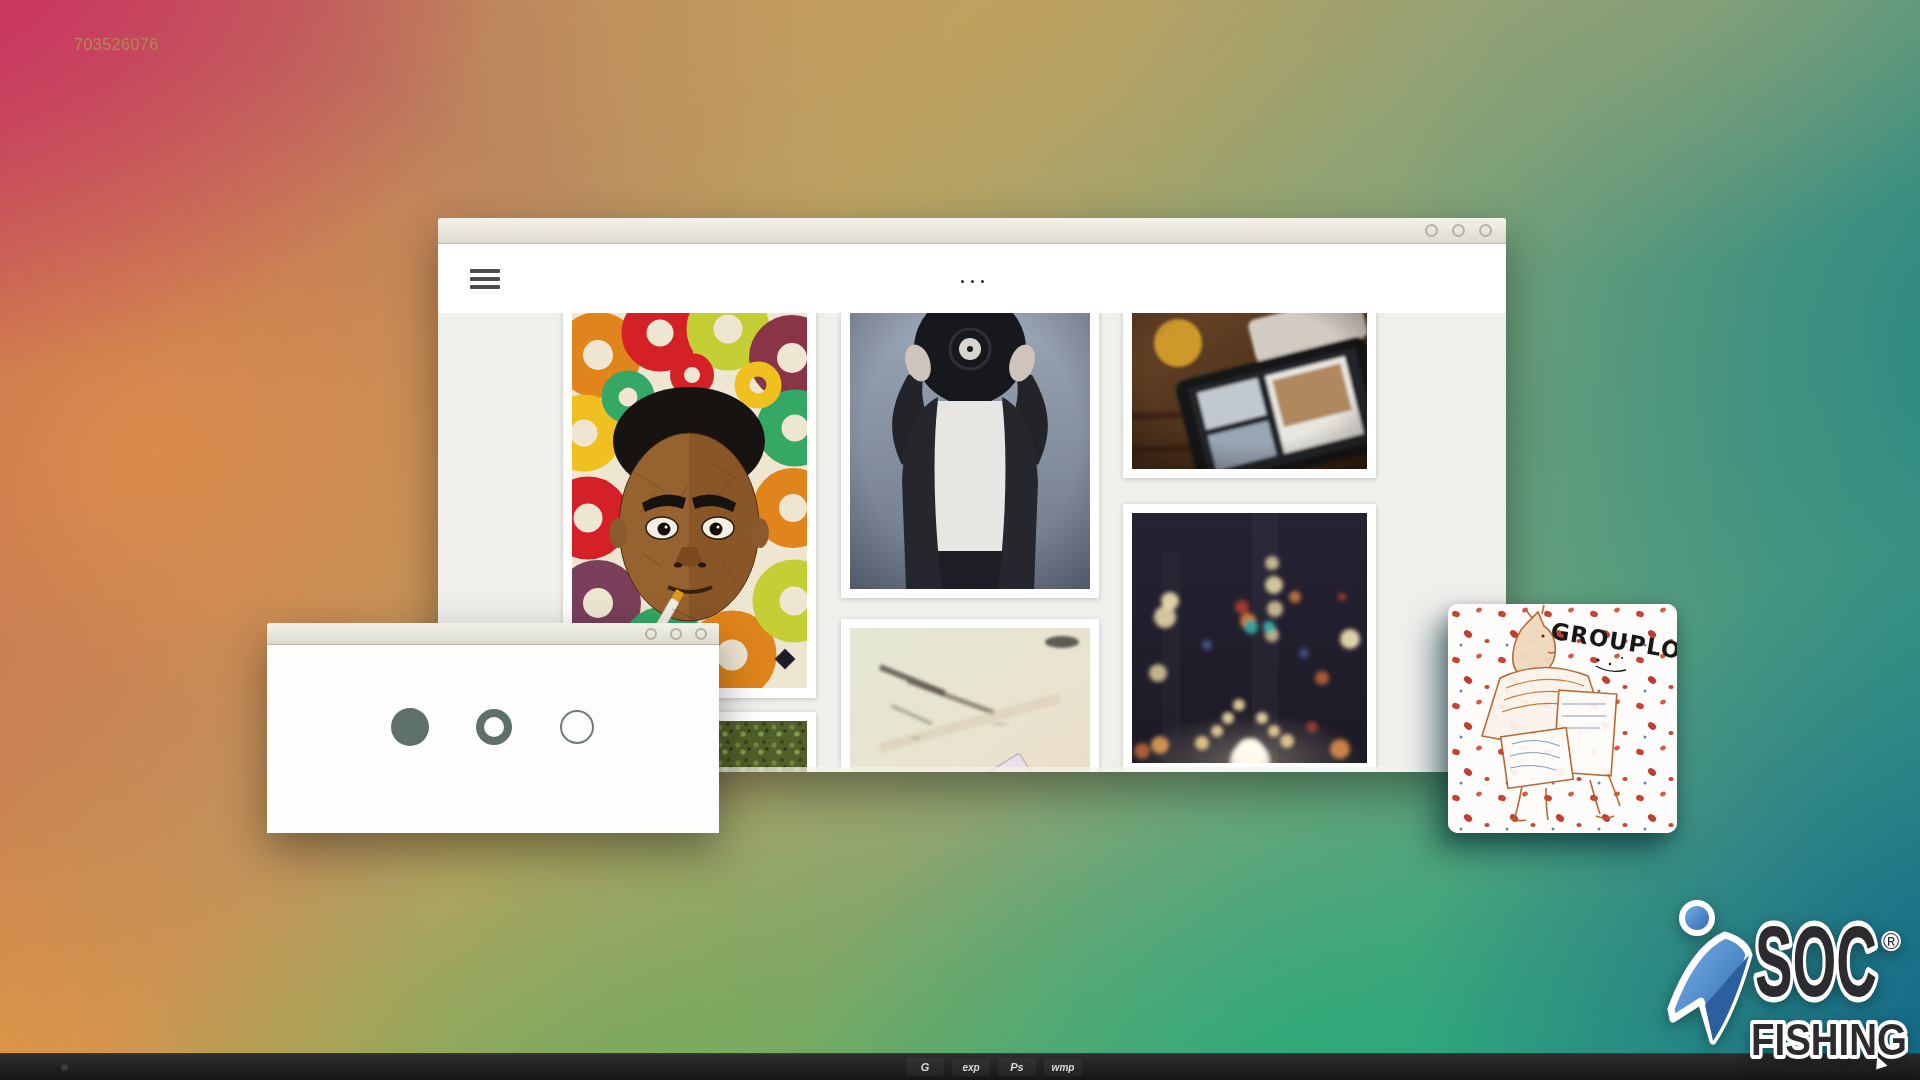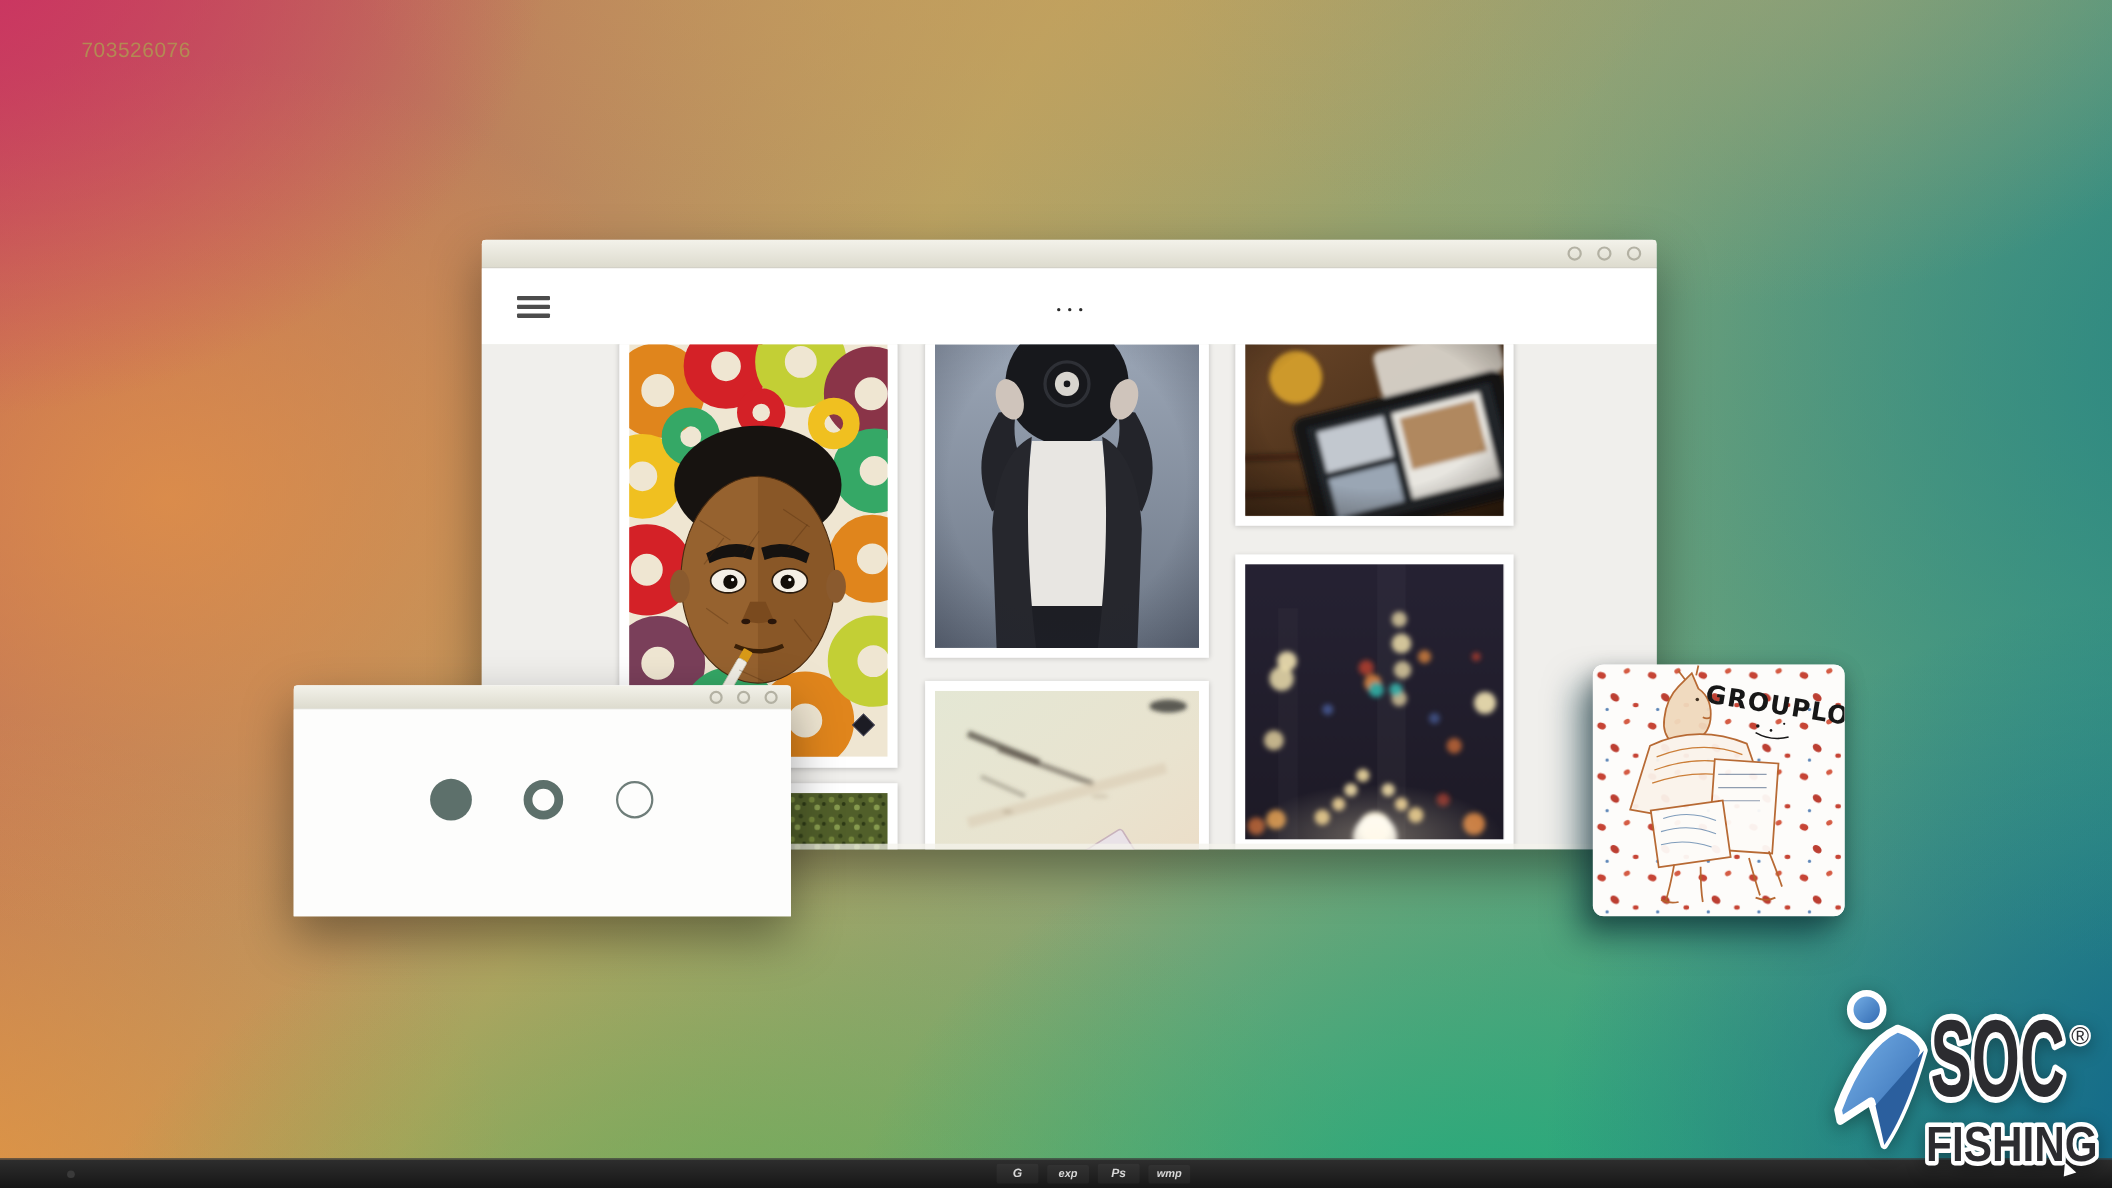--- a/index.html
+++ b/index.html
@@ -14,21 +14,21 @@
       radial-gradient(900px 520px at 48% -10%, rgba(198,160,92,0.85), rgba(198,160,92,0) 70%),
       radial-gradient(760px 520px at 82% -8%,  rgba(148,160,118,0.95), rgba(148,160,118,0) 70%),
       radial-gradient(1000px 820px at 108% 30%,rgba(38,132,130,0.95), rgba(38,132,130,0) 70%),
       radial-gradient(900px 720px at 106% 96%, rgba(14,96,138,0.97), rgba(14,96,138,0) 70%),
       radial-gradient(820px 620px at 70% 106%, rgba(26,172,122,0.92), rgba(26,172,122,0) 70%),
       radial-gradient(900px 620px at 36% 112%, rgba(92,176,82,0.85), rgba(92,176,82,0) 70%),
       radial-gradient(820px 720px at -5% 106%, rgba(232,152,62,0.92), rgba(232,152,62,0) 70%),
       linear-gradient(120deg, #c05a55, #b9a262 38%, #7fa478 64%, #2f9c86);
   }
 
-  .watermark { position:absolute; left:74px; top:36px; font-size:19px; color:rgba(178,142,82,0.95); letter-spacing:0.5px; }
+  .watermark { position:absolute; left:74px; top:36px; font-size:16px; color:rgba(178,142,82,0.95); letter-spacing:0.5px; }
 
   
   .window { position:absolute; box-shadow:0 18px 45px rgba(0,0,0,0.38); border-radius:4px 4px 0 0; }
   .titlebar {
     background:linear-gradient(#f3f2ea, #dddbce);
     border-bottom:1px solid #bcbaac;
     border-radius:3px 3px 0 0;
     display:flex; align-items:center; justify-content:flex-end;
     padding-right:14px; gap:14px;
   }

